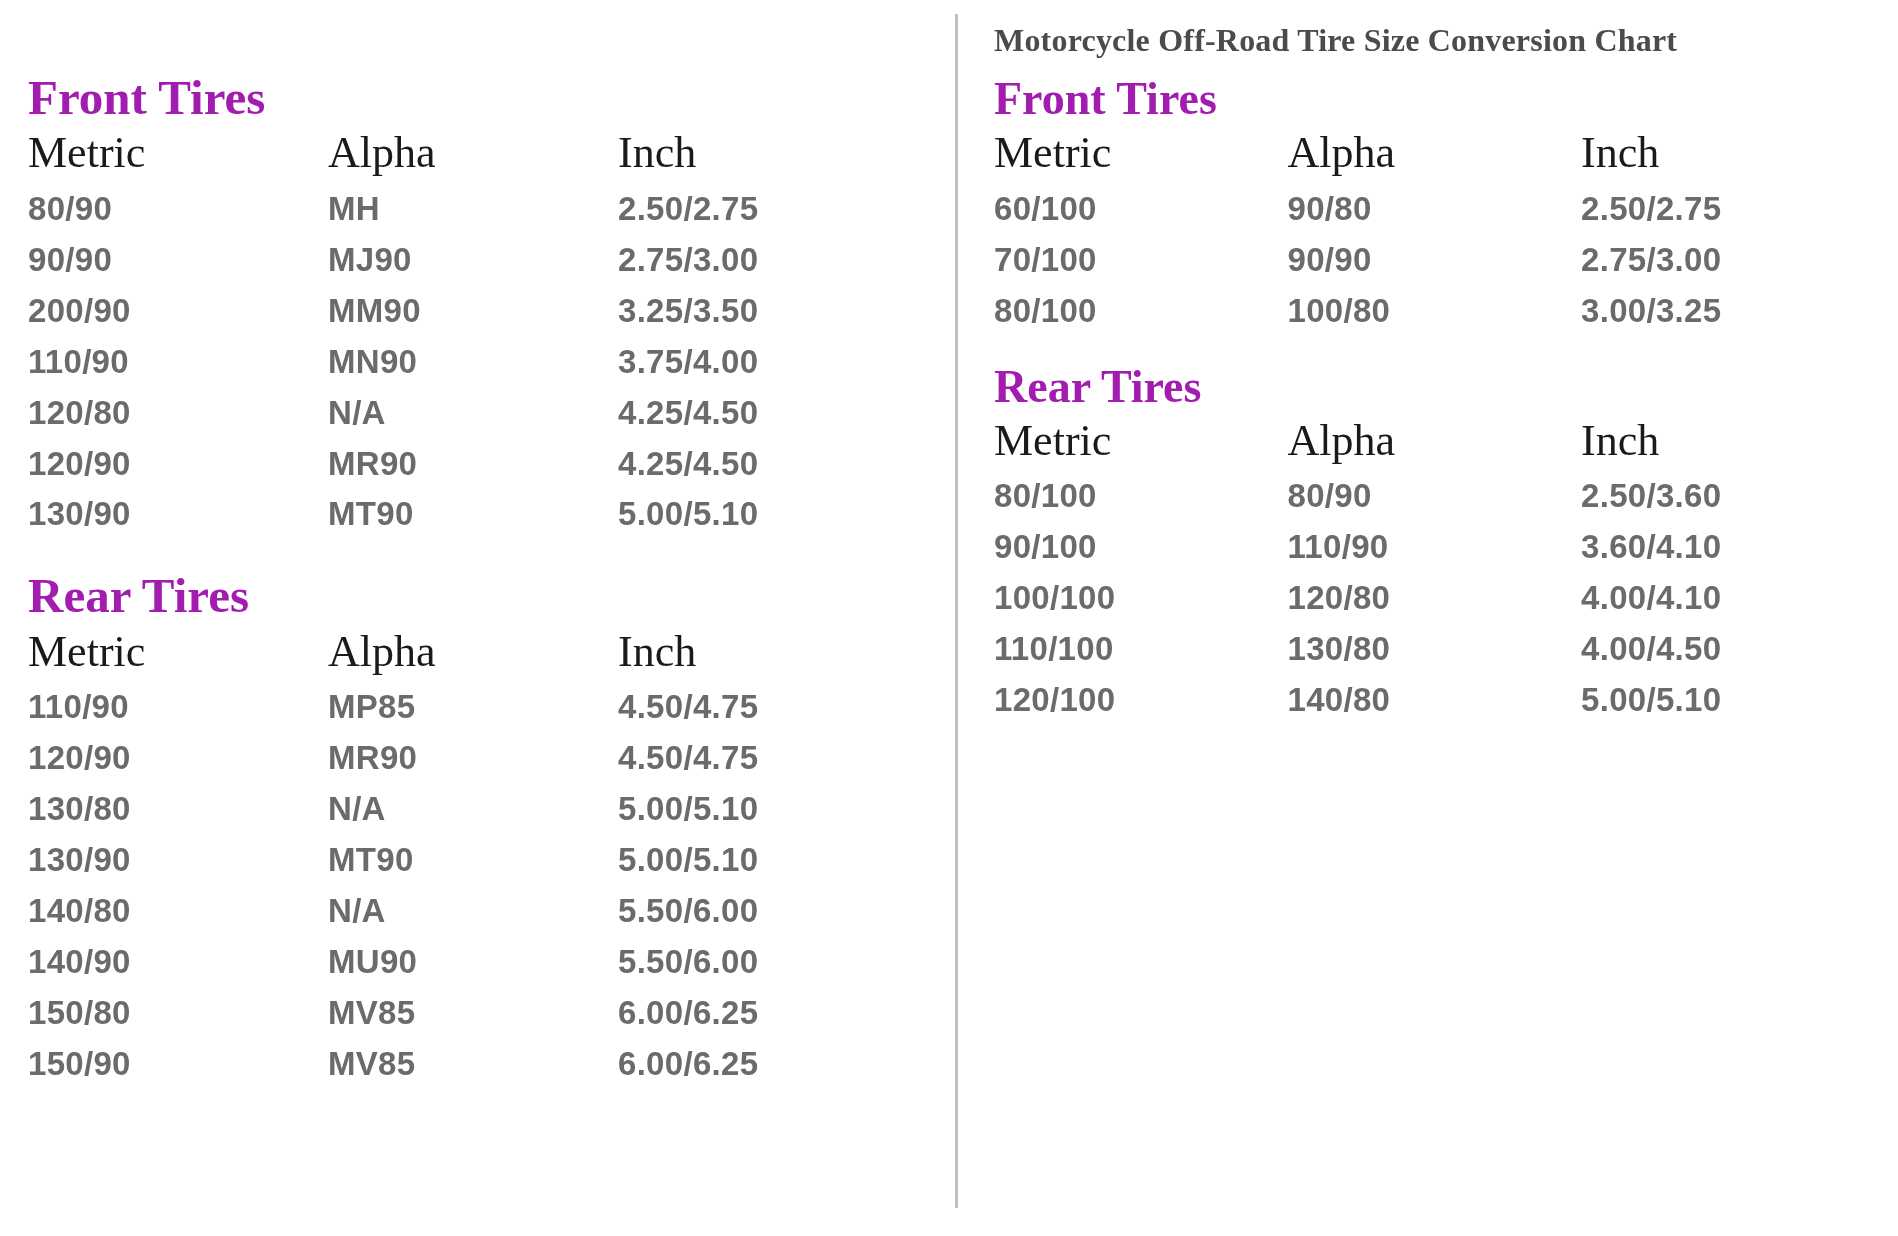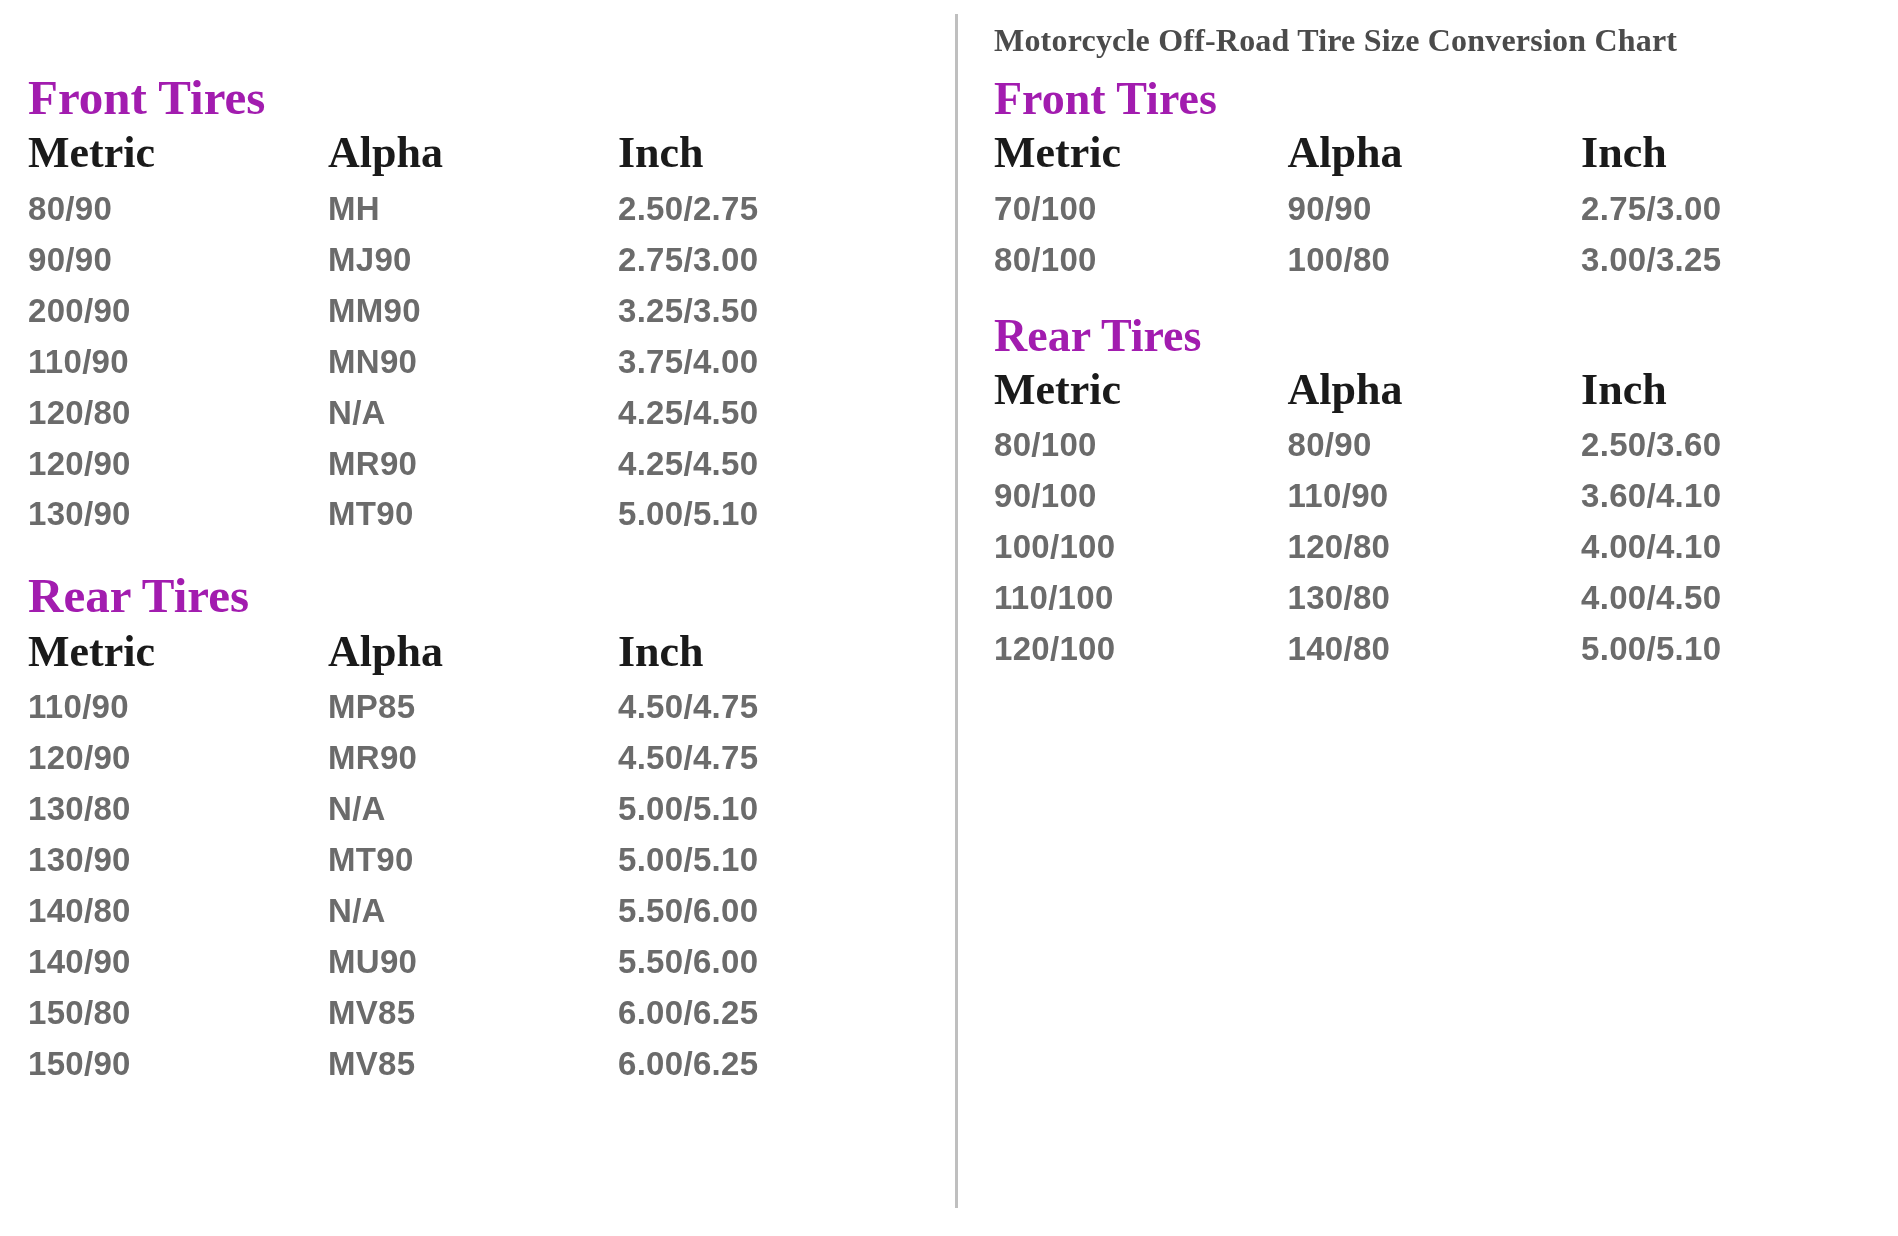--- a/index.html
+++ b/index.html
@@ -71,21 +71,21 @@
   table.tire {
     border-collapse: collapse;
     width: 830px;
     table-layout: fixed;
   }
   .col-right table.tire {
     width: 830px;
   }
   table.tire th {
     font-family: "Liberation Serif", serif;
-    font-weight: bold;
+    font-weight: normal;
     font-size: 44px;
     color: #1a1a1a;
     text-align: left;
     padding: 2px 0 6px 0;
     line-height: 1.1;
   }
   table.tire td {
     font-family: "Liberation Sans", sans-serif;
     font-weight: bold;
     font-size: 33px;
@@ -230,20 +230,25 @@
     <table class="tire">
       <thead>
         <tr>
           <th class="c-metric">Metric</th>
           <th class="c-alpha">Alpha</th>
           <th class="c-inch">Inch</th>
         </tr>
       </thead>
       <tbody>
         <tr>
+          <td class="c-metric">60/100</td>
+          <td class="c-alpha">90/80</td>
+          <td class="c-inch">2.50/2.75</td>
+        </tr>
+        <tr>
           <td class="c-metric">70/100</td>
           <td class="c-alpha">90/90</td>
           <td class="c-inch">2.75/3.00</td>
         </tr>
         <tr>
           <td class="c-metric">80/100</td>
           <td class="c-alpha">100/80</td>
           <td class="c-inch">3.00/3.25</td>
         </tr>
       </tbody>

